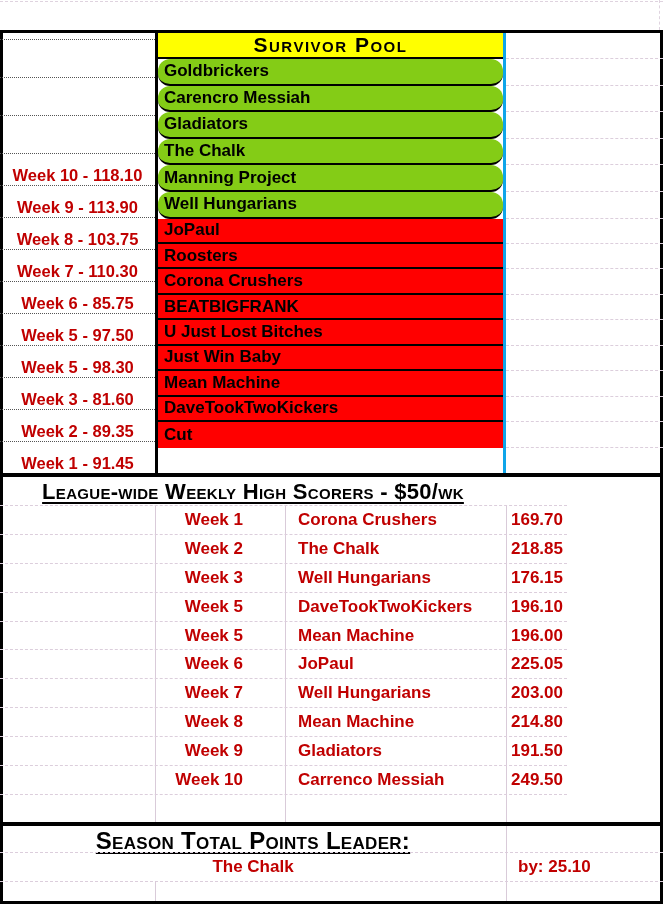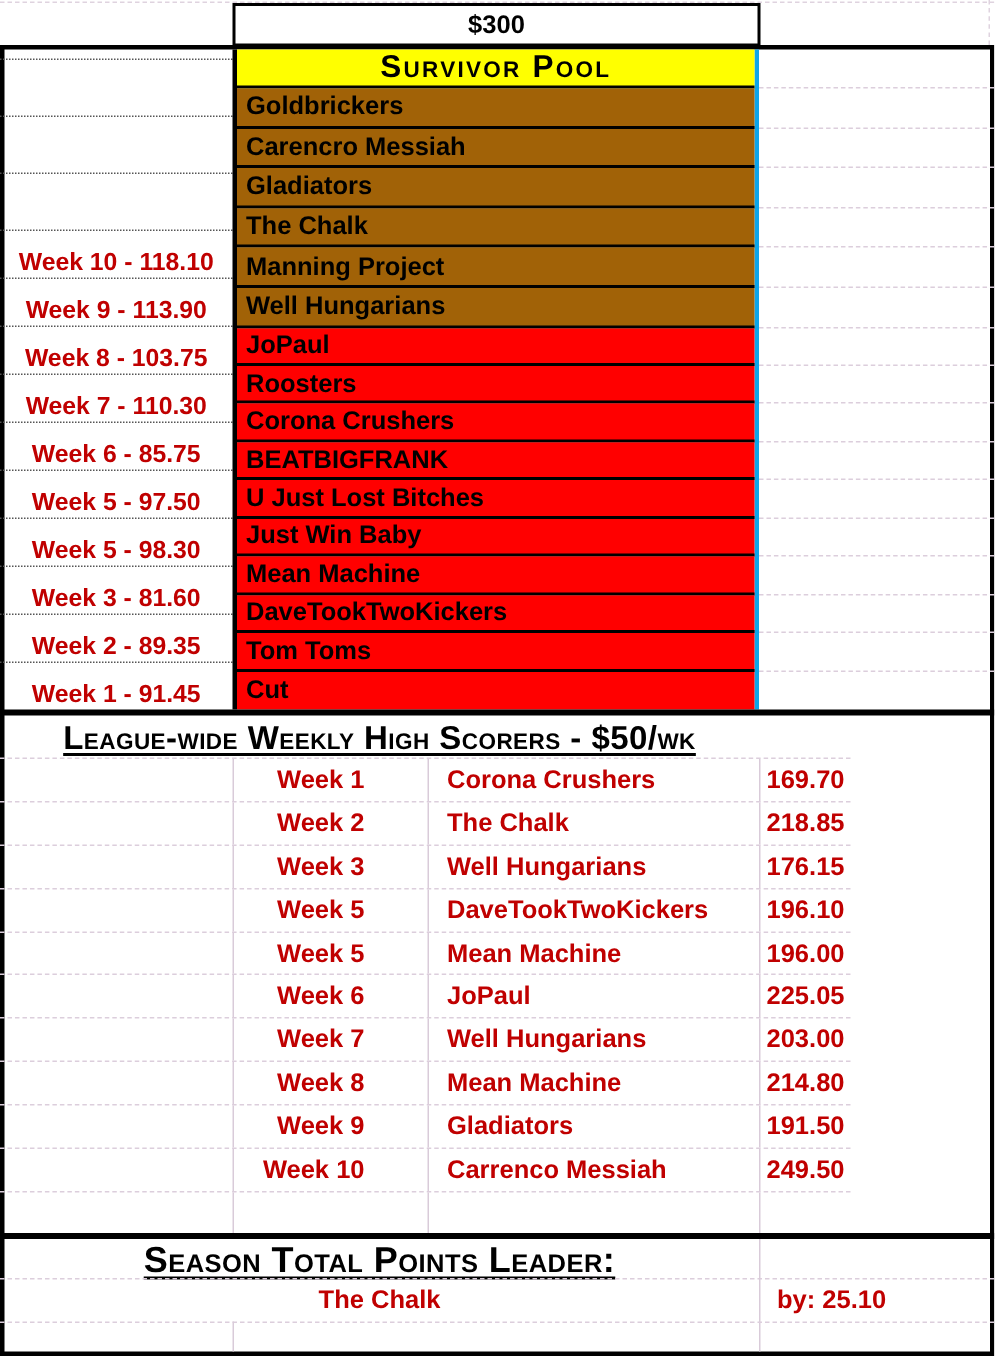--- a/index.html
+++ b/index.html
@@ -30,21 +30,21 @@
   .a-cell{box-sizing:border-box; display:flex; align-items:center; justify-content:center;}
   .a-dotted{border-bottom:1px dotted #555;}
   .a-label{color:#C00000; font-size:16.5px; white-space:nowrap;}
   .b-cell{
     box-sizing:border-box; border-bottom:2px solid #000;
     display:flex; align-items:center; padding-left:6px; font-size:17px; white-space:nowrap;
   }
   .b-last{border-bottom:none;}
   .cell-yellow{background:#FFFF00; justify-content:center; padding-left:0;
     font-variant:small-caps; font-size:21px; letter-spacing:1.5px;}
-  .cell-green{background:#a16207;}
+  .cell-green{background:#84cc16;border-radius:12px;}
   .cell-red{background:#FF0000;}
   .c-cell{box-sizing:border-box; border-bottom:1px dashed #dccedc;}
   .c-last{border-bottom:none;}
   
   .sep{left:0; width:663px; height:4px; background:#000;}
   
   .hs-title{
     left:0; top:478px; width:506px; height:27px; display:flex; align-items:center; justify-content:center;
     font-variant:small-caps; font-size:22px; letter-spacing:0.3px;
     text-decoration:underline; text-decoration-thickness:2px; text-underline-offset:3px;
@@ -80,21 +80,20 @@
   }
 </style>
 </head>
 <body>
 
 <div id="page">
 
   <div class="abs top-grid-h"></div>
   <div class="abs top-grid-v"></div>
 
-  <div class="abs prize-cell">$300</div>
 
   <div class="abs frame"></div>
 
   <div class="abs band">
 
     <div class="colA">
       <div class="a-cell h-y a-dotted"></div>
       <div class="a-cell h-g"></div>
       <div class="a-cell h-g a-dotted"></div>
       <div class="a-cell h-g"></div>
@@ -122,21 +121,20 @@
       <div class="b-cell h-g cell-green">Manning Project</div>
       <div class="b-cell h-g cell-green">Well Hungarians</div>
       <div class="b-cell h-r cell-red">JoPaul</div>
       <div class="b-cell h-r cell-red">Roosters</div>
       <div class="b-cell h-r cell-red">Corona Crushers</div>
       <div class="b-cell h-r cell-red">BEATBIGFRANK</div>
       <div class="b-cell h-r cell-red">U Just Lost Bitches</div>
       <div class="b-cell h-r cell-red">Just Win Baby</div>
       <div class="b-cell h-r cell-red">Mean Machine</div>
       <div class="b-cell h-r cell-red">DaveTookTwoKickers</div>
-      <div class="b-cell h-r cell-red">Tom Toms</div>
       <div class="b-cell h-r cell-red b-last">Cut</div>
     </div>
 
     <div class="colC">
       <div class="c-cell h-y"></div>
       <div class="c-cell h-g"></div>
       <div class="c-cell h-g"></div>
       <div class="c-cell h-g"></div>
       <div class="c-cell h-g"></div>
       <div class="c-cell h-g"></div>

